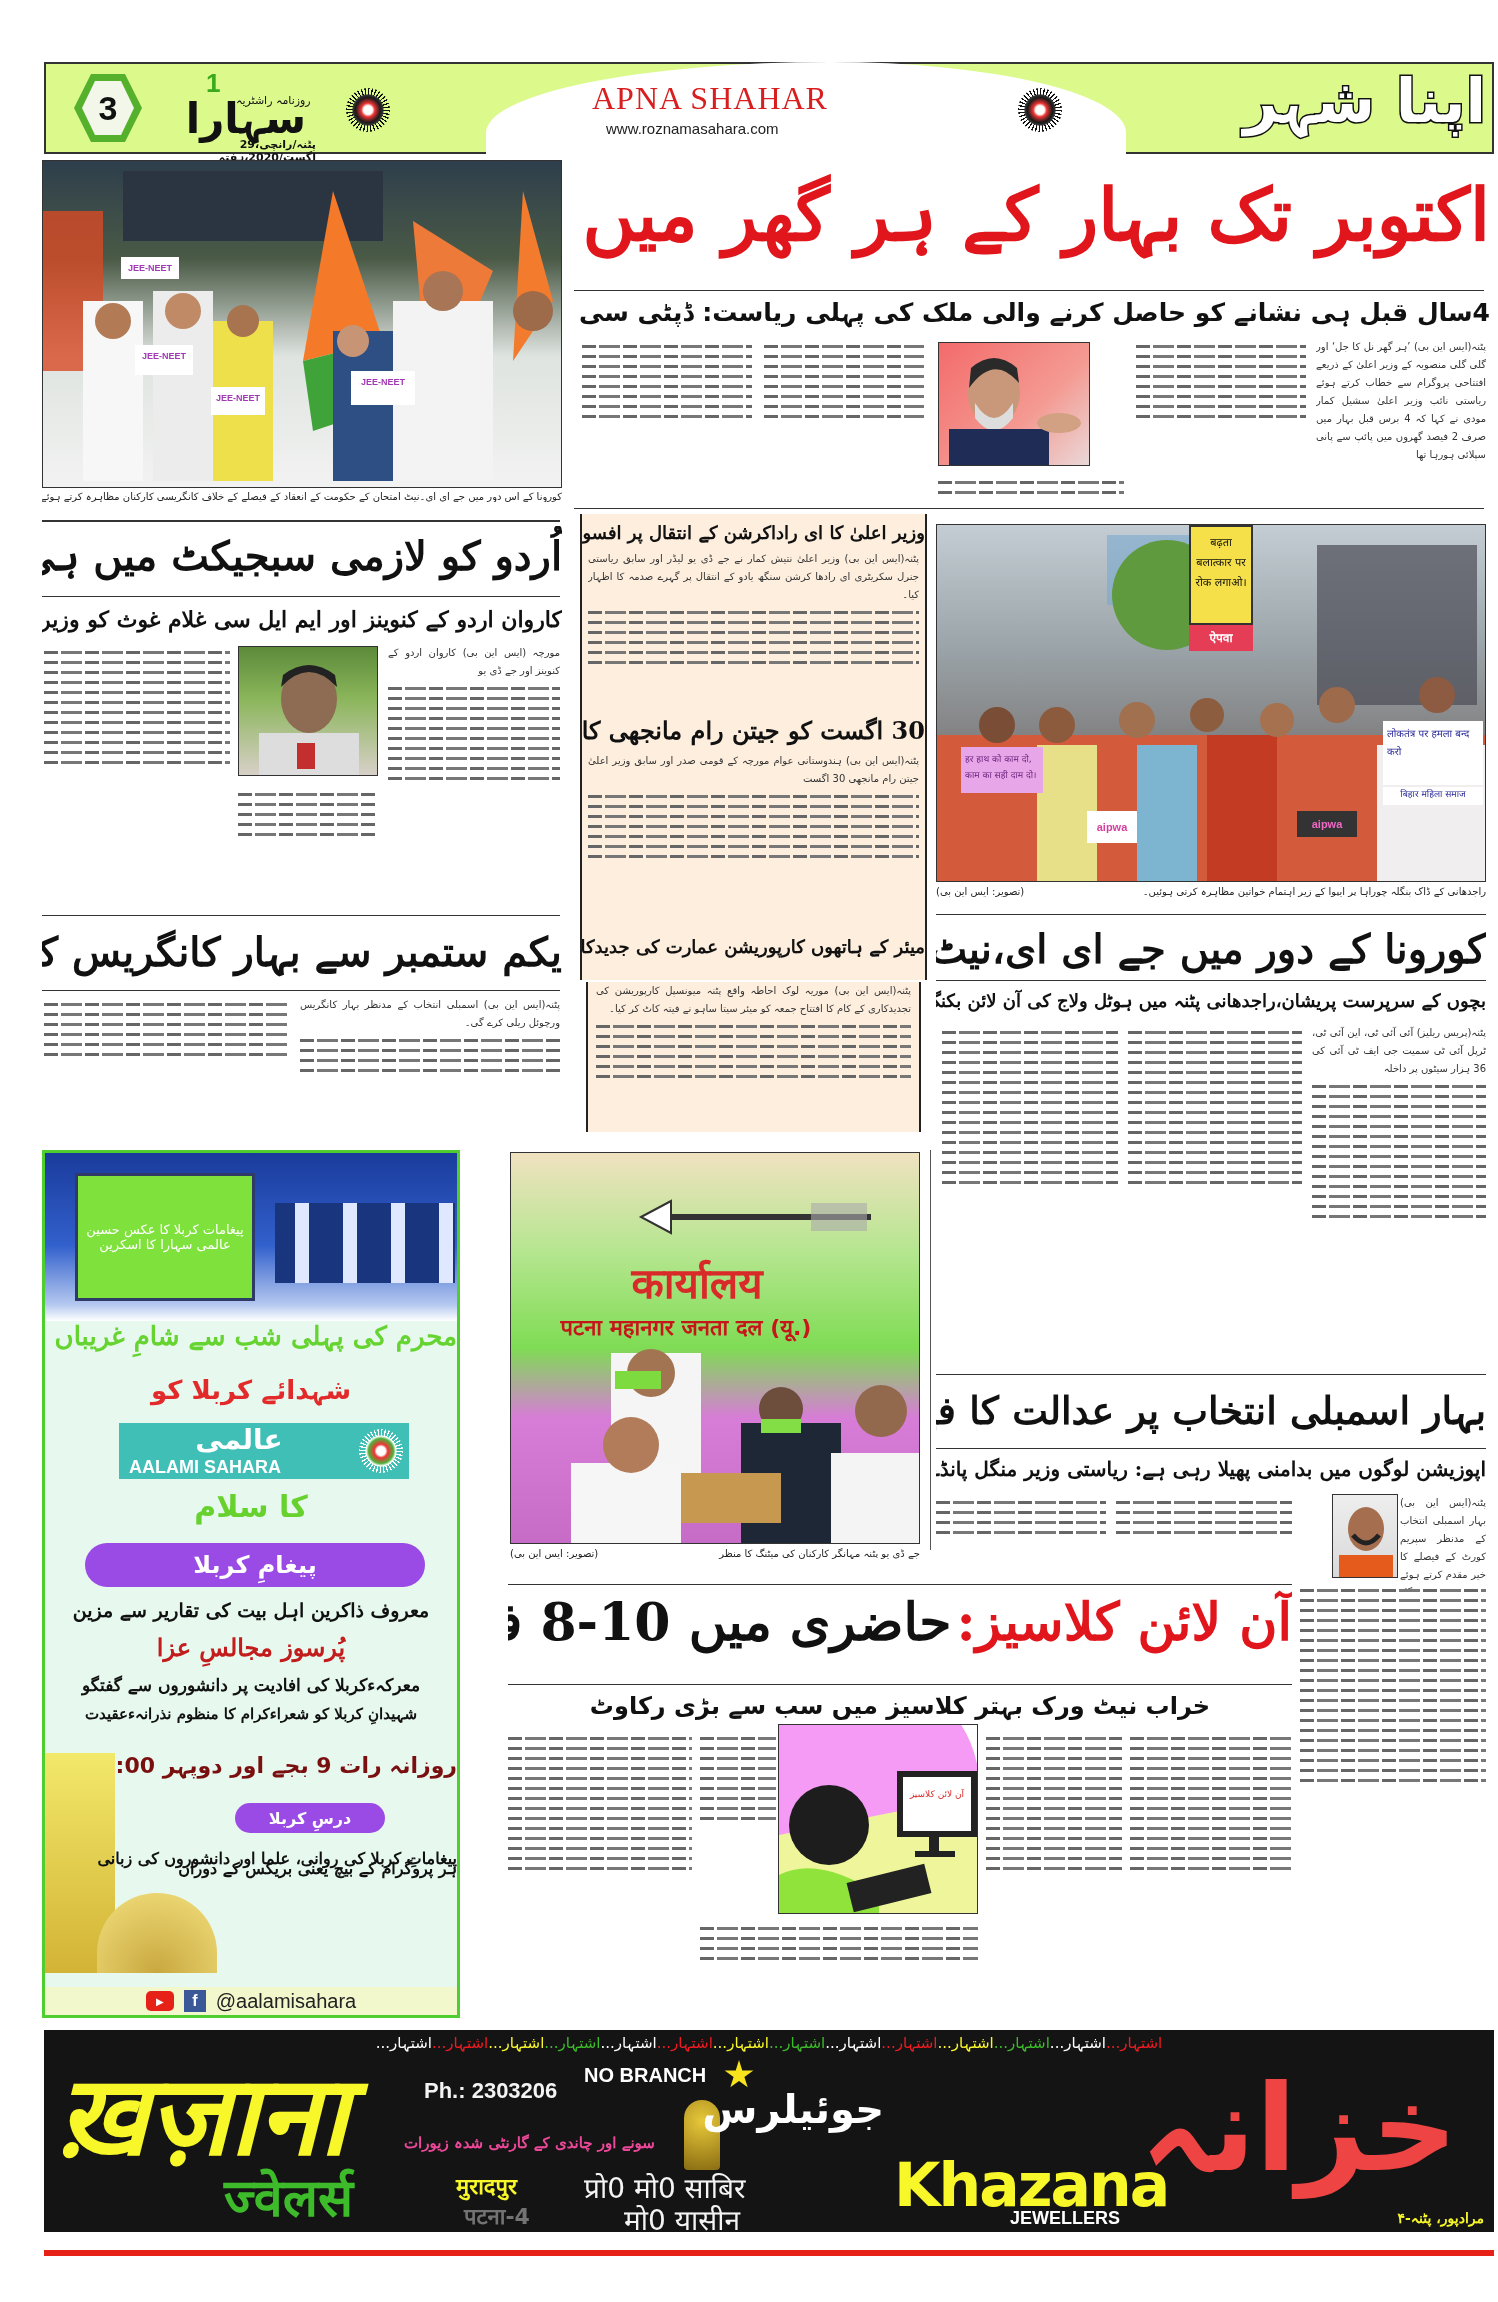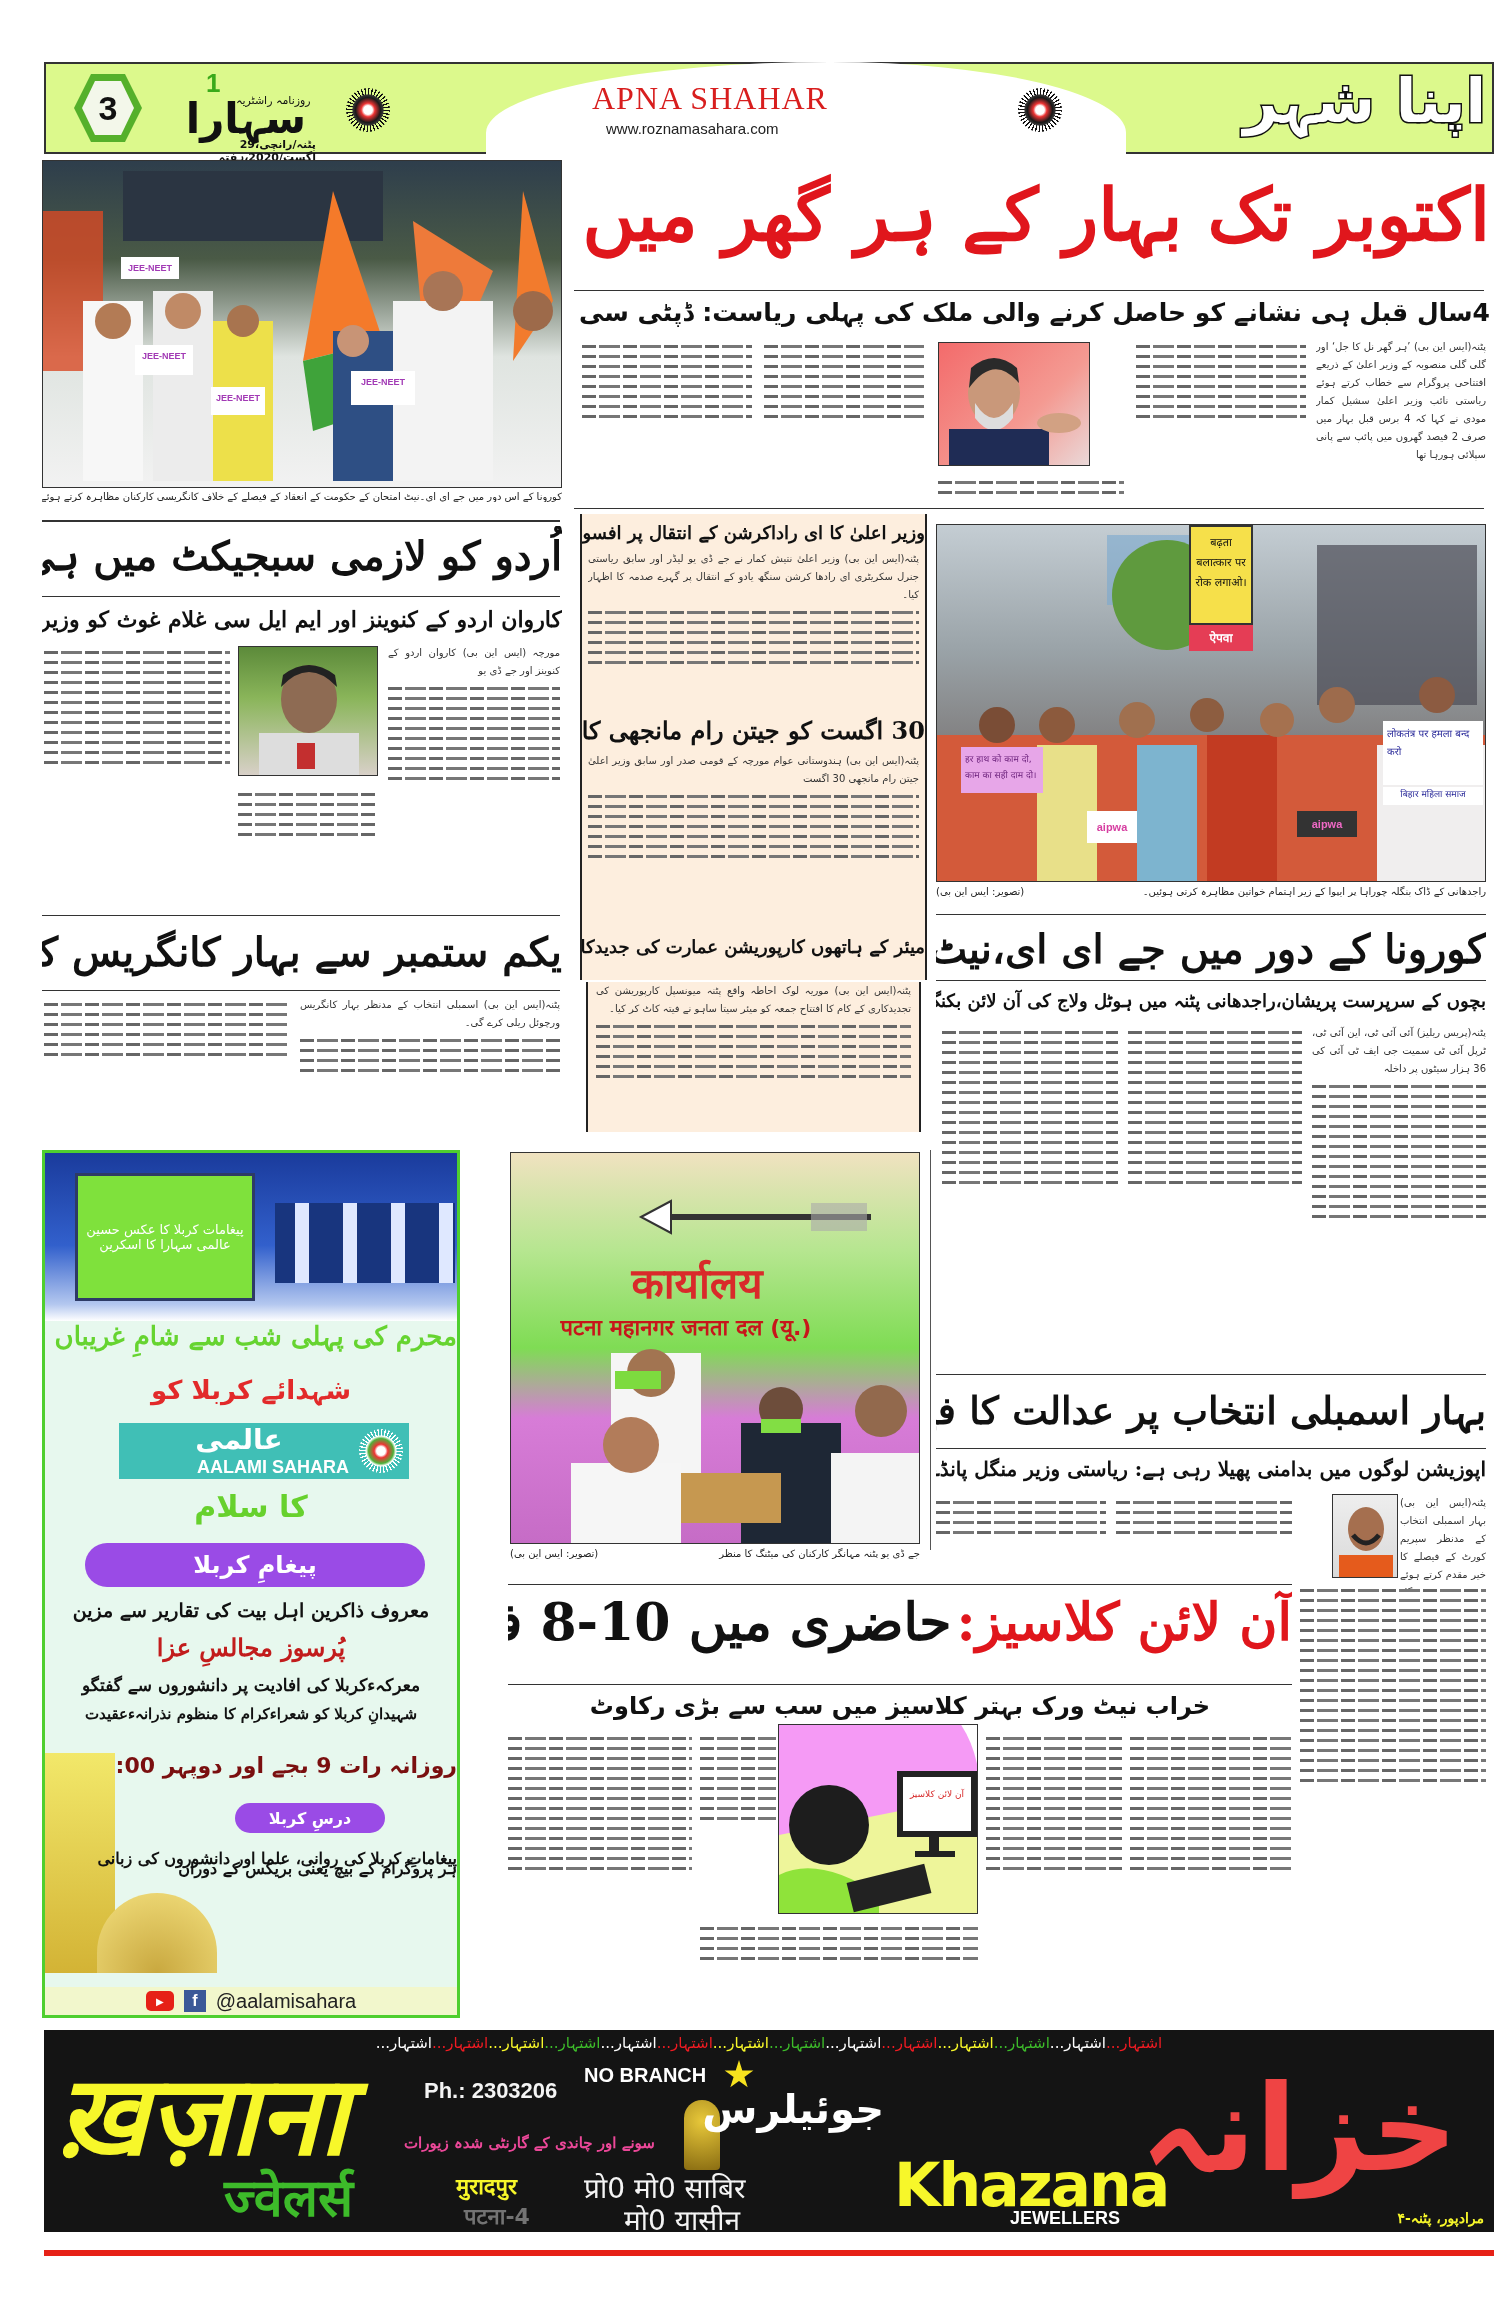--- a/index.html
+++ b/index.html
@@ -457,21 +457,21 @@
     <div id="green-screen" class="abs rtl">
       <span>پیغامات کربلا کا عکس حسین</span>
       <span>عالمی سہارا کا اسکرین</span>
     </div>
     <div class="abs" style="left:230px;top:50px;width:180px;height:80px;background:repeating-linear-gradient(90deg,#18357e 0 20px,#dfe8ff 20px 34px,#18357e 34px 48px)"></div>
   </div>
   <div class="ad-line" style="top:168px;font:bold 26px 'DejaVu Serif',serif;color:#66d430">محرم کی پہلی شب سے شامِ غریباں تک</div>
   <div class="ad-line" style="top:222px;font:bold 26px 'DejaVu Sans',sans-serif;color:#e22a2a">شہدائے کربلا کو</div>
   <div id="aalami-logo" class="abs">
     <div class="abs rtl" style="left:40px;top:0;width:160px;text-align:center;font:bold 28px 'DejaVu Sans',sans-serif">عالمی</div>
-    <div class="abs" style="left:10px;top:34px;width:220px;text-align:right;font:bold 18px 'Liberation Sans',sans-serif">AALAMI SAHARA</div>
+    <div class="abs" style="left:10px;top:34px;width:220px;text-align:left;font:bold 18px 'Liberation Sans',sans-serif">AALAMI SAHARA</div>
     <div class="abs sunburst" style="left:240px;top:6px;background:radial-gradient(circle,#fff 0 14%,#e33 22%,#4db13a 40%,#fff 48%,transparent 52%),repeating-conic-gradient(#fff 0 4deg,transparent 4deg 10deg)"></div>
   </div>
   <div class="ad-line" style="top:336px;font:bold 30px 'DejaVu Sans',sans-serif;color:#67d12d">کا سلام</div>
   <div class="banner-purple rtl" style="top:390px;font-size:24px">پیغامِ کربلا</div>
   <div class="ad-line" style="top:446px;font:bold 19px 'DejaVu Serif',serif">معروف ذاکرین اہل بیت کی تقاریر سے مزین</div>
   <div class="ad-line" style="top:480px;font:bold 24px 'DejaVu Serif',serif;color:#c21c1c">پُرسوز مجالسِ عزا</div>
   <div class="ad-line" style="top:522px;font:bold 17px 'DejaVu Serif',serif">معرکہءکربلا کی افادیت پر دانشوروں سے گفتگو</div>
   <div class="ad-line" style="top:552px;font:bold 15px 'DejaVu Serif',serif">شہیدانِ کربلا کو شعراءکرام کا منظوم نذرانہءعقیدت</div>
   <div class="ad-line" style="top:600px;font:bold 22px 'DejaVu Sans',sans-serif;color:#7a0f0f;padding-left:80px">روزانہ رات 9 بجے اور دوپہر 2:00</div>
   <div class="abs" style="left:0;top:600px;width:70px;height:220px;background:linear-gradient(180deg,#f2e86a,#d3b335)"></div>

